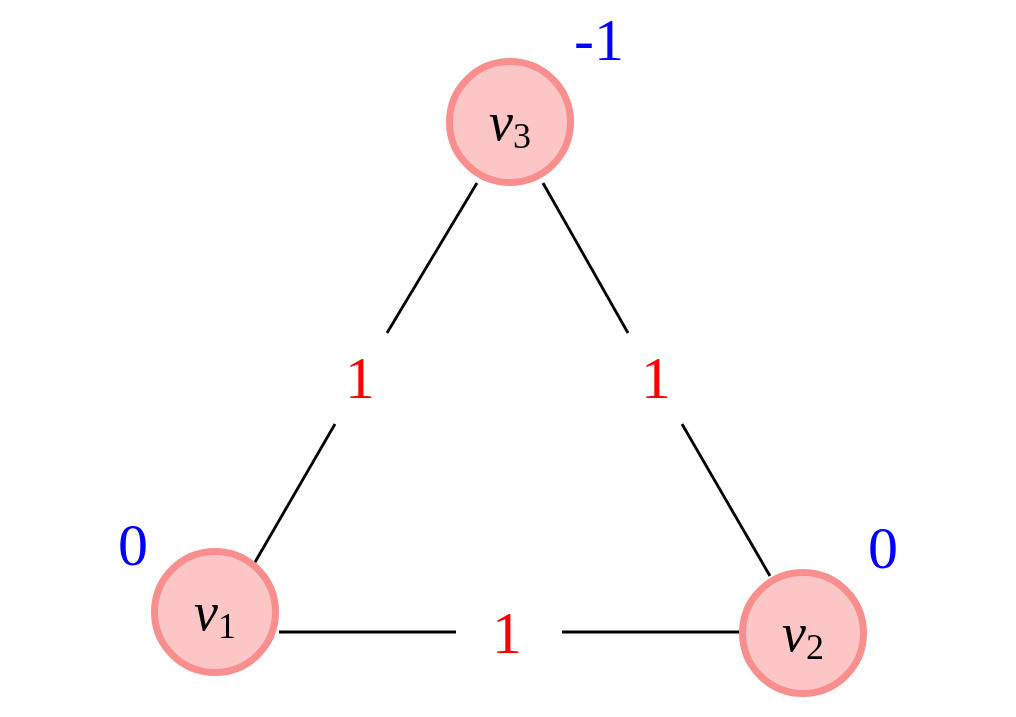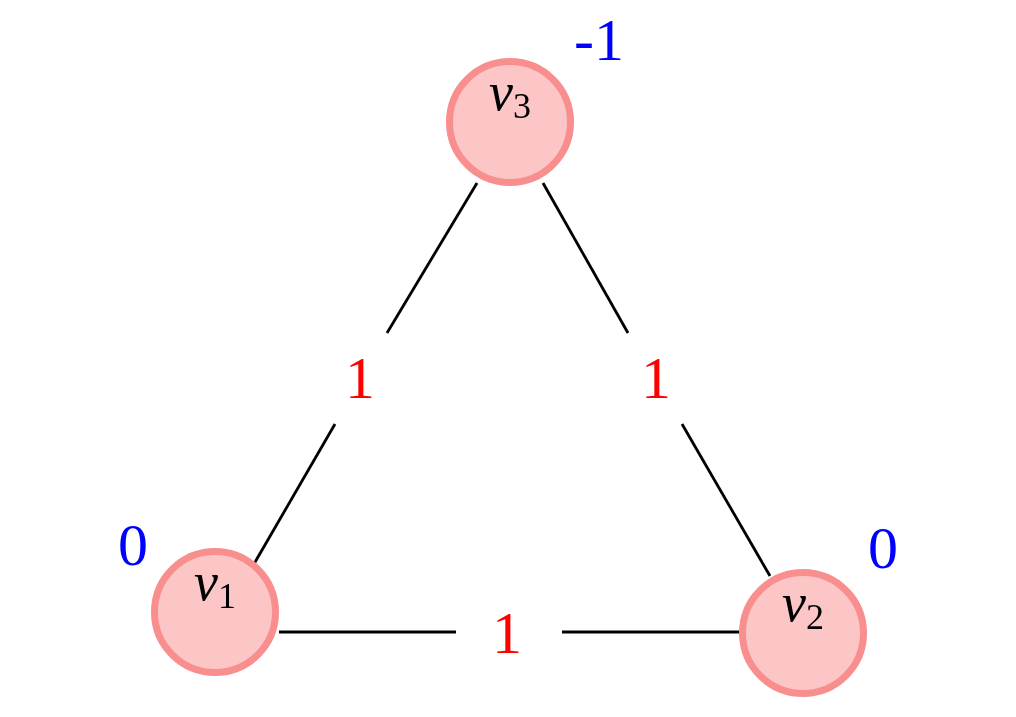--- a/index.html
+++ b/index.html
@@ -39,21 +39,21 @@
   }
   .vertex {
     position: absolute;
     width: 114px;
     height: 114px;
     box-sizing: content-box;
     border: 7px solid var(--vertex-border);
     border-radius: 50%;
     background: var(--vertex-fill);
     display: flex;
-    align-items: flex-start;
+    align-items: center;
     justify-content: center;
   }
   .vlabel {
     font-size: 54px;
     line-height: 1;
     color: #000;
     white-space: nowrap;
   }
   .vlabel .base {
     font-style: italic;

